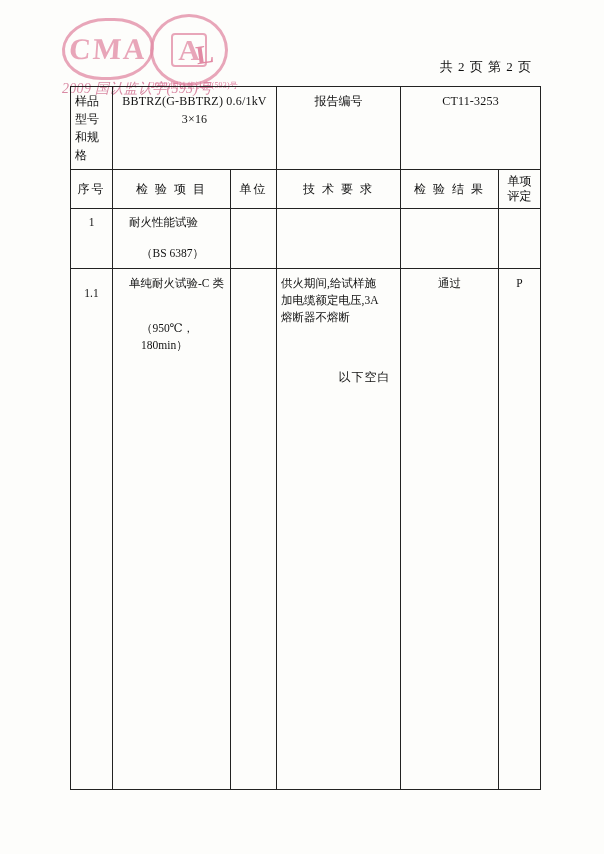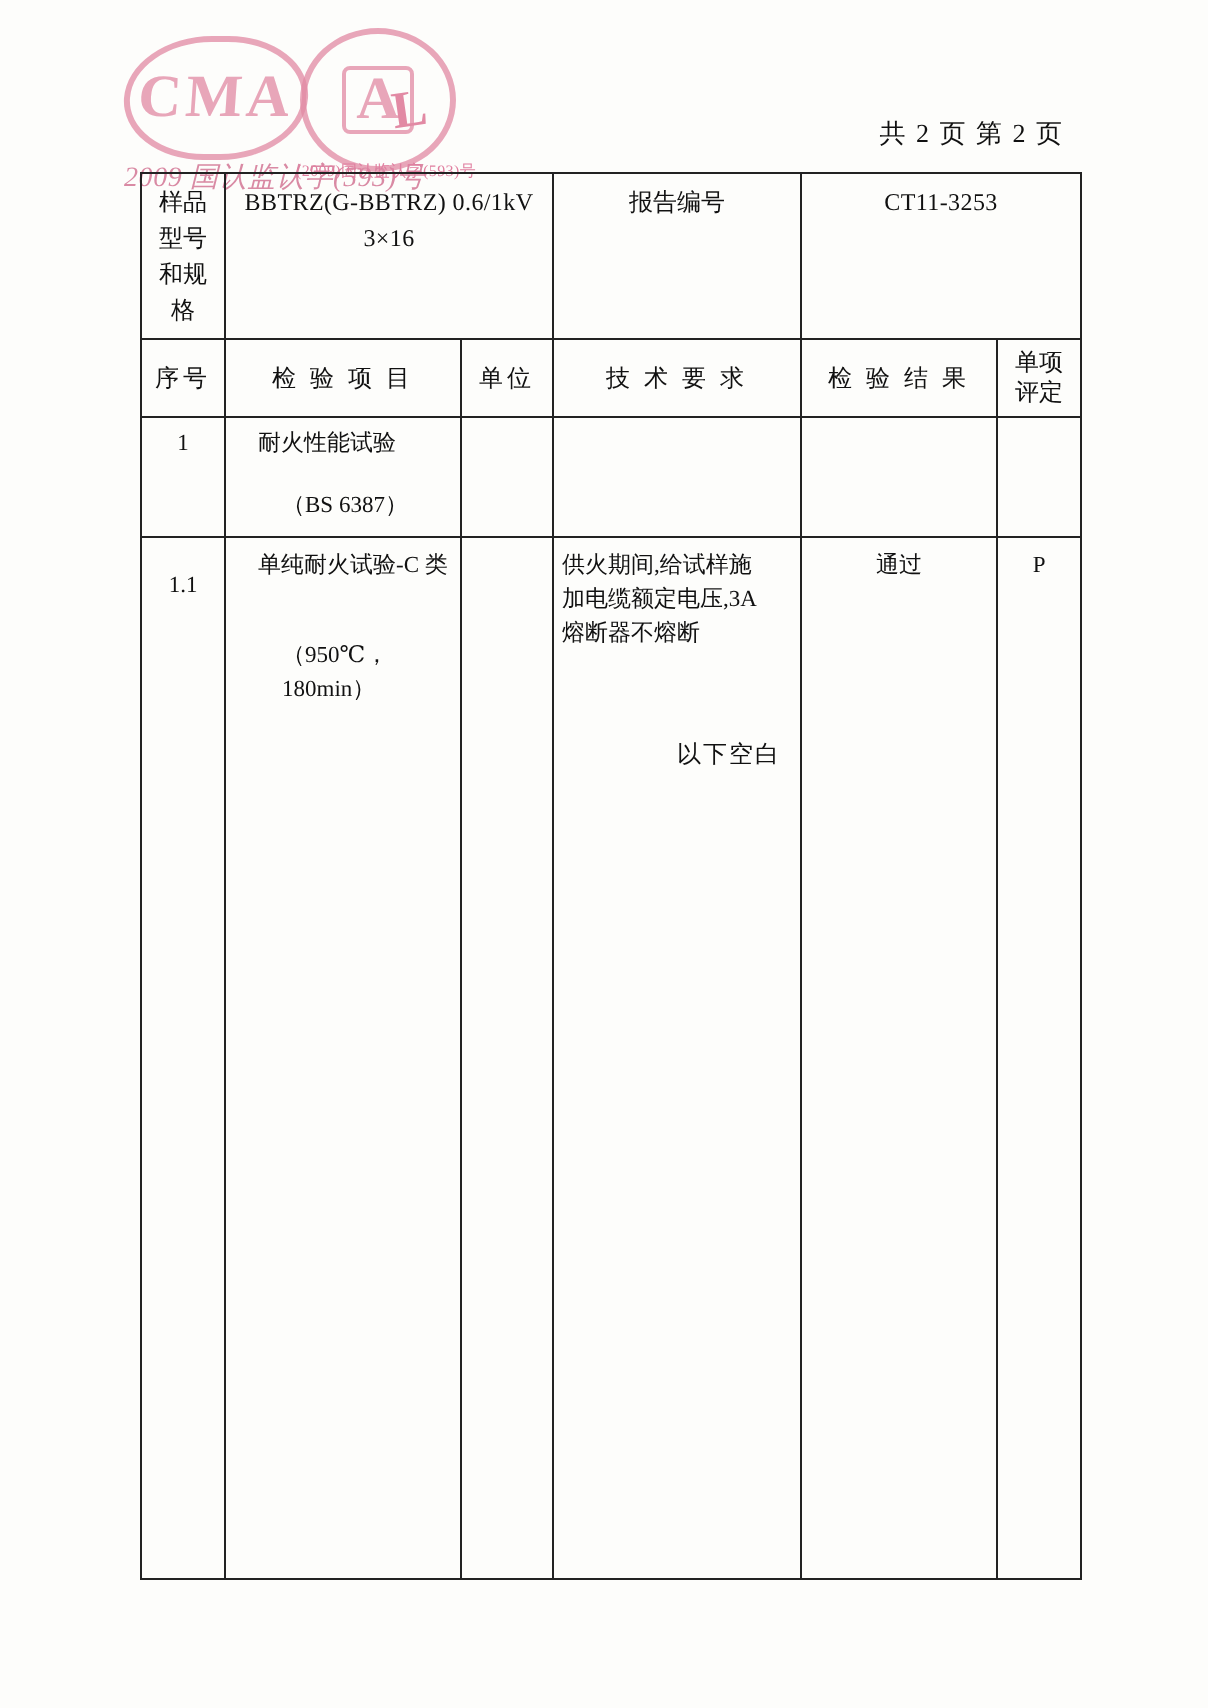--- a/index.html
+++ b/index.html
@@ -113,21 +113,20 @@
     padding: 0;
     vertical-align: top;
   }
   .cellpad {
     padding: 5px 4px;
     line-height: 1.5;
   }
   .ctr { text-align: center; }
   .mid { vertical-align: middle; }
   .label-cell {
-    text-align: center;
     line-height: 1.45;
     font-size: 12px;
   }
   .val-cell {
     font-family: "Liberation Serif", serif;
     font-size: 12px;
     letter-spacing: .2px;
   }
   .colhead td {
     height: 38px;

